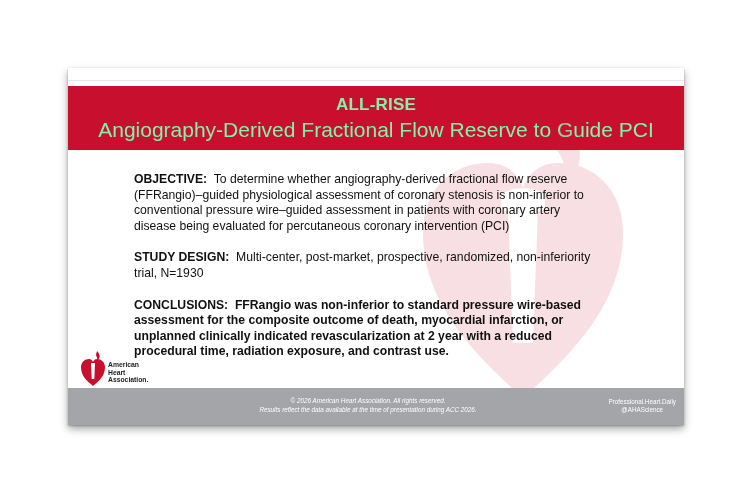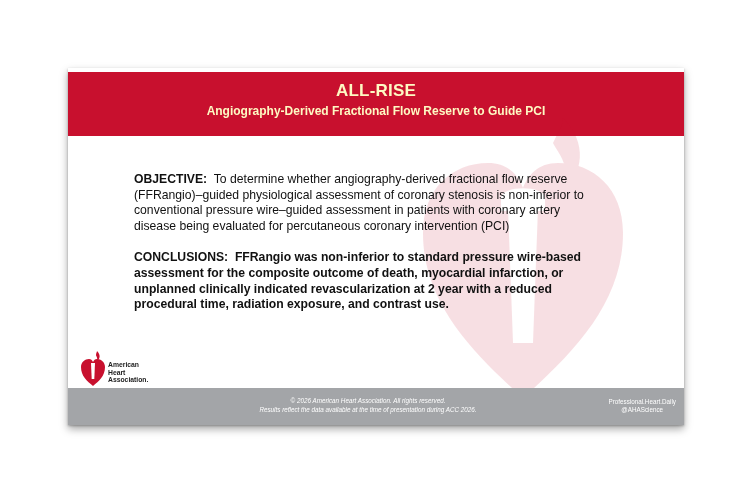--- a/index.html
+++ b/index.html
@@ -8,25 +8,25 @@
       font-family: "Liberation Sans", sans-serif;
     }
     .slide {
       position: absolute; left: 68px; top: 68px; width: 616px; height: 357px;
       background: #ffffff;
       box-shadow: 0 4px 8px rgba(0,0,0,0.35), 0 1px 2px rgba(0,0,0,0.25);
       overflow: hidden;
     }
     .top-strip { position: absolute; left: 0; top: 0; width: 100%; height: 12px; background: #ffffff; border-bottom: 1px solid #e8e8e8; }
     .header {
-      position: absolute; left: 0; top: 4px; width: 100%; height: 64px;
-      background: #c8102e; color: #fef9c3; text-align: center;
+      position: absolute; left: 0; top: 18px; width: 100%; height: 64px;
+      background: #c8102e; color: #86efac; text-align: center;
     }
     .header .t1 { position: absolute; left: 0; right: 0; top: 9px; font-size: 17px; font-weight: bold; letter-spacing: 0.2px; }
-    .header .t2 { position: absolute; left: 0; right: 0; top: 32px; font-size: 12px; font-weight: bold; }
+    .header .t2 { position: absolute; left: 0; right: 0; top: 32px; font-size: 21px; font-weight: normal; }
     .watermark { position: absolute; left: 345px; top: 45px; width: 220px; height: 290px; opacity: 0.13; }
     .content { position: absolute; left: 55px; top: 104px; width: 460px; font-size: 12.2px; line-height: 15.6px; color: #111; margin-left: 11px; }
     .content p { margin: 0 0 16px 0; }
     .content .label { font-weight: bold; }
     .content .bold { font-weight: bold; }
     .logo { position: absolute; left: 12px; top: 283px; width: 100px; height: 36px; }
     .logo .flame { position: absolute; left: 0; top: 0; width: 26px; height: 36px; }
     .logo .text { position: absolute; left: 28px; top: 10px; font-size: 6.8px; line-height: 7.5px; color: #222; font-weight: bold; }
     .footer { position: absolute; left: 0; top: 320px; width: 100%; height: 37px; background: #a3a5a8; color: #ffffff; }
     .footer .center { position: absolute; left: 150px; width: 300px; top: 9px; text-align: center; font-size: 6.3px; line-height: 8.6px; font-style: italic; }
@@ -48,20 +48,24 @@
     <path d="M150 5 C175 30 170 60 150 80 C160 55 145 40 140 30 C145 20 150 12 150 5 Z" fill="#c8102e"></path>
     <path d="M95 95 L125 95 L120 230 L100 230 Z" fill="#ffffff"></path>
     <path d="M88 85 C88 72 132 72 132 85 L132 98 L88 98 Z" fill="#ffffff"></path>
   </svg>
 
   <div class="content">
     <p>
       <span class="label">OBJECTIVE:</span>&nbsp;
       <span>To determine whether angiography-derived fractional flow reserve (FFRangio)–guided physiological assessment of coronary stenosis is non-inferior to conventional pressure wire–guided assessment in patients with coronary artery disease being evaluated for percutaneous coronary intervention (PCI)</span>
     </p>
+    <p>
+      <span class="label">STUDY DESIGN:</span>&nbsp;
+      <span>Multi-center, post-market, prospective, randomized, non-inferiority trial, N=1930</span>
+    </p>
     <p class="bold">
       <span class="label">CONCLUSIONS:</span>&nbsp;
       <span>FFRangio was non-inferior to standard pressure wire-based assessment for the composite outcome of death, myocardial infarction, or unplanned clinically indicated revascularization at 2 year with a reduced procedural time, radiation exposure, and contrast use.</span>
     </p>
   </div>
 
   <div class="logo">
     <svg class="flame" viewBox="0 0 26 36">
       <path d="M13 35 C7 30 1 25 1 16 C1 11 5 8 9 8 C11 8 12 9 13 11 C14 9 15 8 17 8 C21 8 25 11 25 16 C25 25 19 30 13 35 Z" fill="#c8102e"></path>
       <path d="M17 0 C21 4 20 8 17 10 C18 7 16 5 16 4 C16 2 17 1 17 0 Z" fill="#c8102e"></path>

